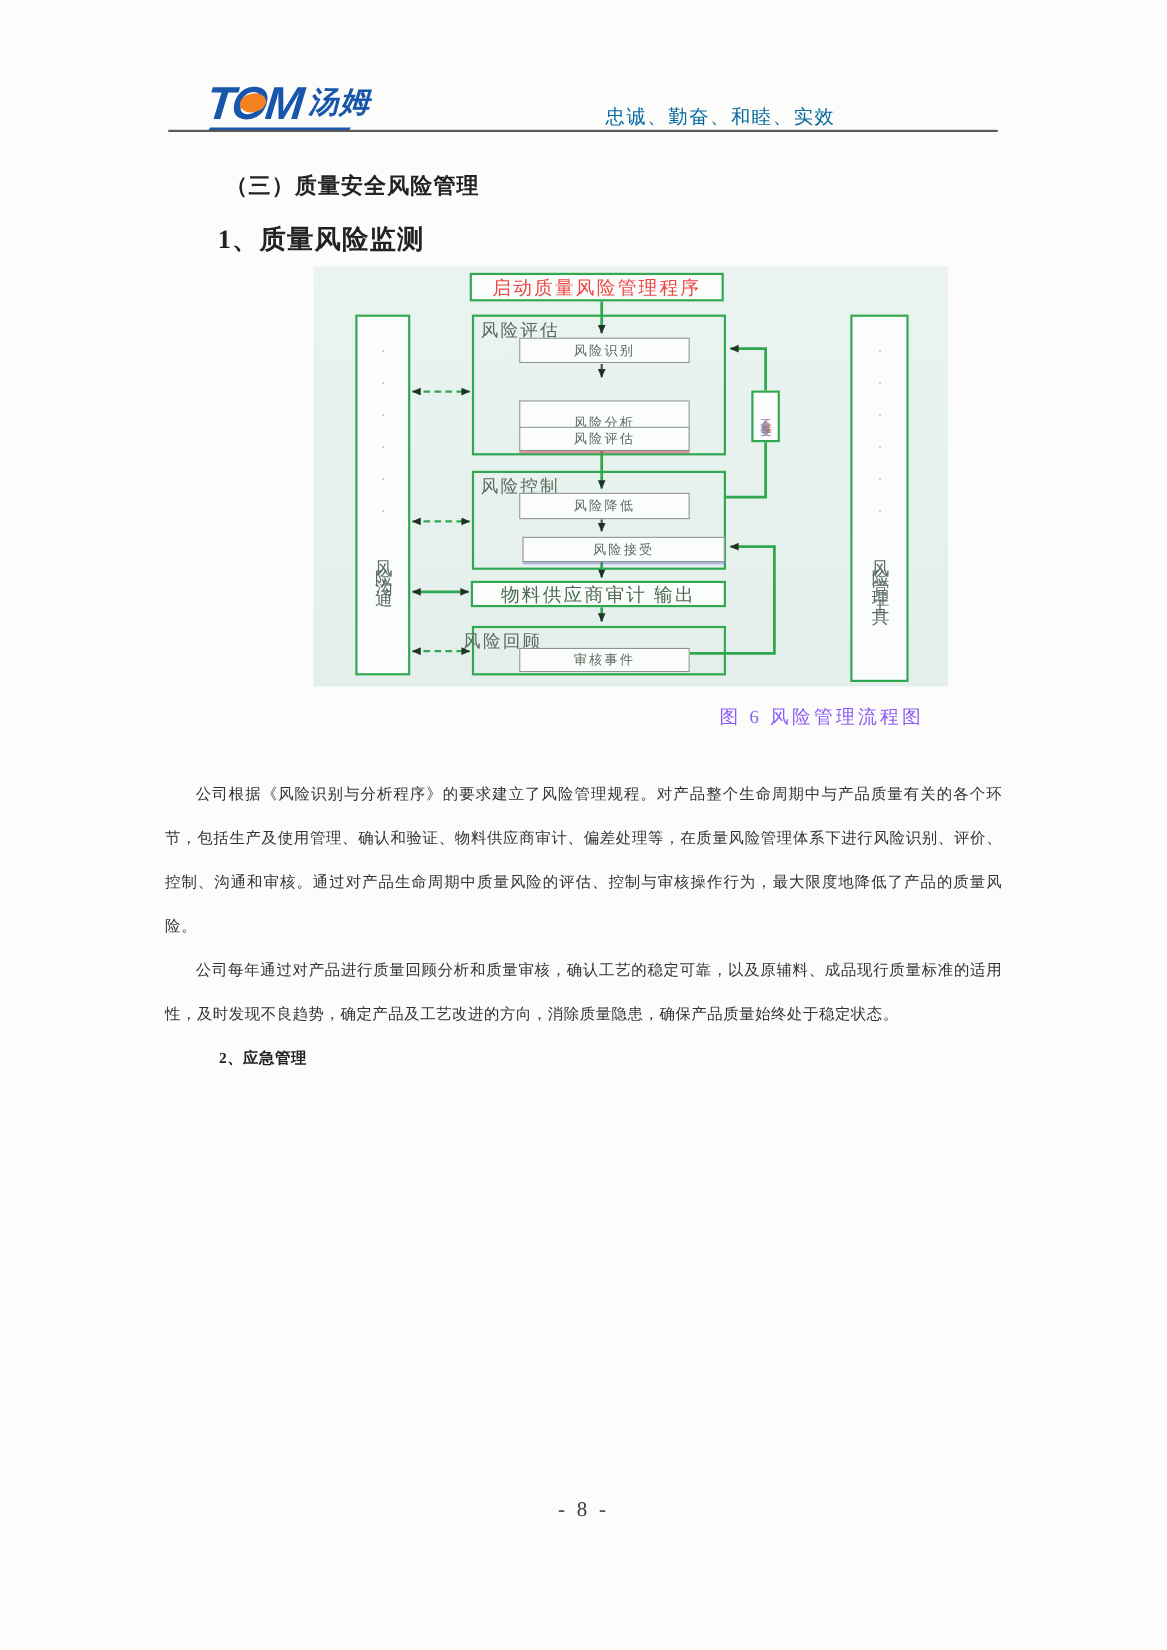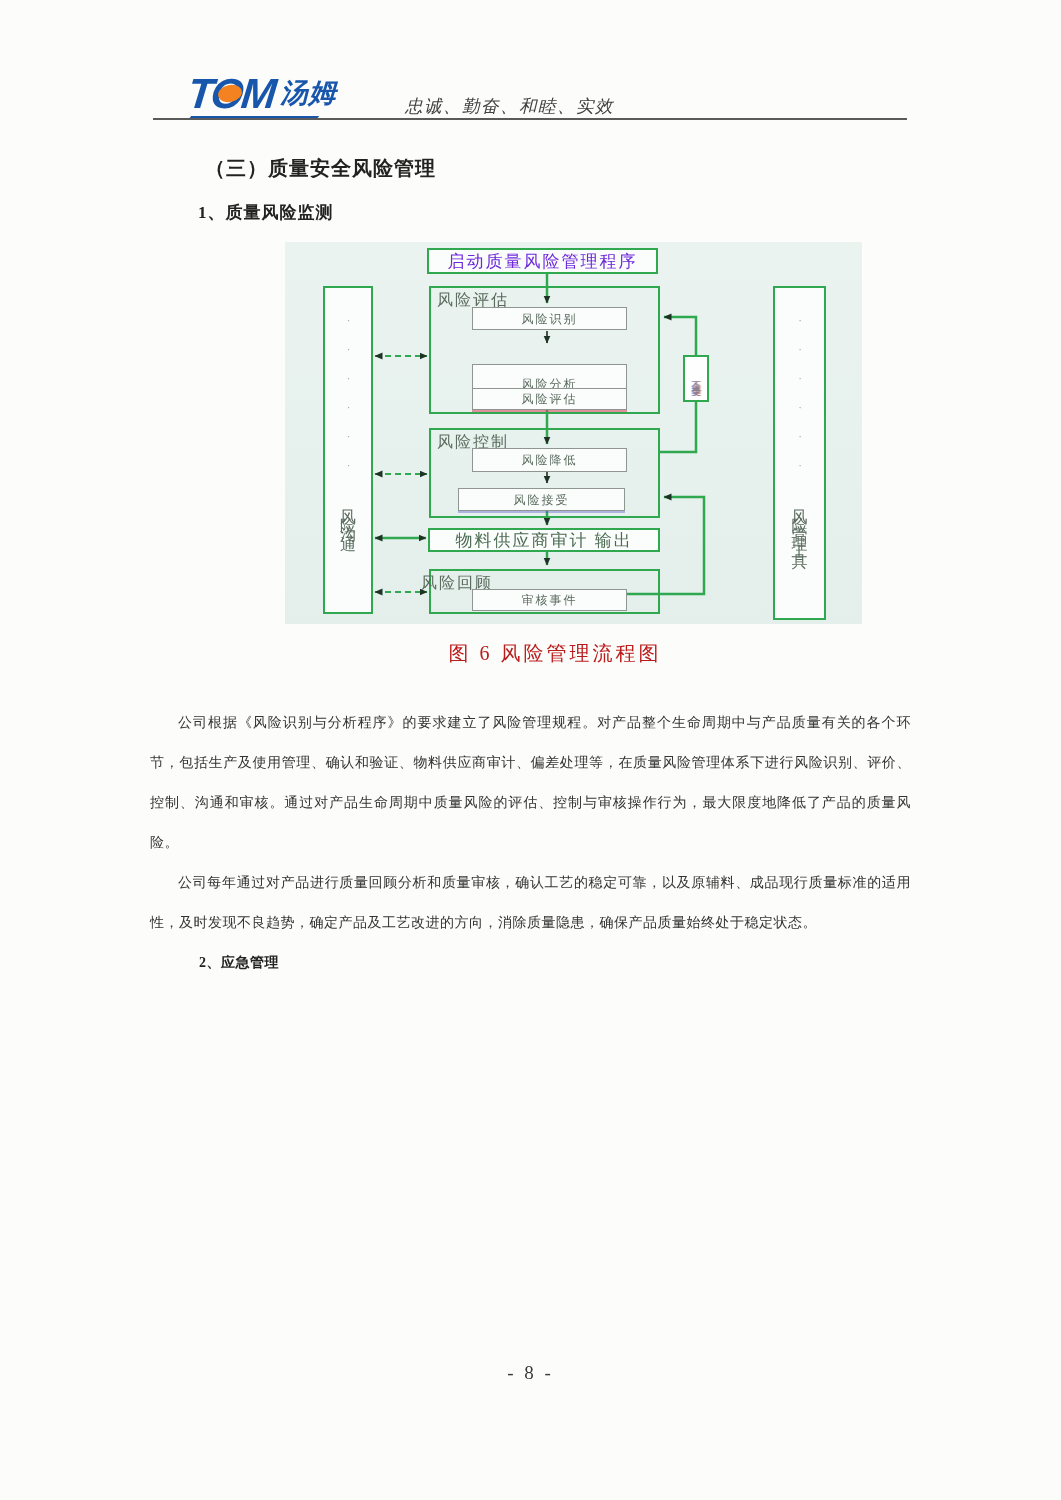--- a/index.html
+++ b/index.html
@@ -19,28 +19,28 @@
   .logo-dot {
     position:absolute; left:30px; top:11px; width:24px; height:17px;
     background:#f58220; border-radius:50%; transform:rotate(-12deg);
   }
   .logo-cn {
     display:inline-block; font-weight:700; font-style:italic; font-size:27px;
     color:#1856ac; margin-left:6px; vertical-align:6px; letter-spacing:1px;
   }
   .logo-underline { position:absolute; left:2px; bottom:-1px; width:128px; height:3px; background:#1856ac; transform:skewX(-35deg); }
   .tagline {
-    position:absolute; right:156px; top:94px; width:500px; text-align:left;
-    font-size:17.5px; color:#404040; letter-spacing:1.5px;font-style:italic;
+    position:absolute; right:156px; top:94px; width:500px; text-align:center;
+    font-size:17.5px; color:#0369a1; letter-spacing:1.5px;
   }
   .head-rule { position:absolute; left:153px; top:118px; width:754px; height:2px; background:#5a5a5a; }
 
   
   .h1 { position:absolute; left:205px; top:155px; font-size:20px; font-weight:700; letter-spacing:1px; color:#222; }
-  .h2 { position:absolute; left:198px; top:201px; font-size:17px; font-weight:700; letter-spacing:1px; color:#222; }
+  .h2 { position:absolute; left:198px; top:201px; font-size:24px; font-weight:700; letter-spacing:1px; color:#222; }
 
   
   .flow {
     position:absolute; left:285px; top:242px; width:577px; height:382px;
     background:linear-gradient(180deg,#eaf3f0 0%, #e4efeb 100%);
   }
   .flow svg { position:absolute; left:0; top:0; }
   .fbox {
     position:absolute; background:#fbfdfc; display:flex; align-items:center; justify-content:center;
     font-size:12px; color:#5a6b5e; letter-spacing:2px; line-height:1;
@@ -64,22 +64,22 @@
     position:absolute; background:#fdfefd; border:2px solid #2fa84f;
     display:flex; align-items:center; justify-content:center;
   }
   .smallbox .vtext {
     font-size:9px; letter-spacing:3px; color:#8a7a8a;
     text-shadow:1px 0 rgba(230,80,40,.45), -1px 0 rgba(40,80,230,.45);
   }
   .artifact-red  { box-shadow:0 2px 0 rgba(216,64,88,.55); }
   .artifact-blue { box-shadow:0 2px 0 rgba(90,90,210,.4); }
 
-  .caption { position:absolute; left:270px; top:640px; width:570px; text-align:center;
-    font-size:20px; letter-spacing:3px; color:#b91c1c; }
+  .caption { position:absolute; left:270px; top:640px; width:570px; text-align:right;
+    font-size:17px; letter-spacing:3px; color:#8b5cf6; }
 
   
   .bodytext {
     position:absolute; left:150px; top:703px; width:761px;
     font-size:14px; line-height:40px; color:#333;
     text-align:justify; letter-spacing:0.5px;
   }
   .bodytext p { text-indent:2em; }
   .h3 { font-weight:700; padding-left:49px; color:#222; }
 
@@ -122,32 +122,32 @@
       <line x1="90" y1="114" x2="142" y2="114" stroke="#2fa84f" stroke-width="2" stroke-dasharray="6 4" marker-start="url(#ah)" marker-end="url(#ah)"></line>
       <line x1="90" y1="232" x2="142" y2="232" stroke="#2fa84f" stroke-width="2" stroke-dasharray="6 4" marker-start="url(#ah)" marker-end="url(#ah)"></line>
       <line x1="90" y1="296" x2="141" y2="296" stroke="#2fa84f" stroke-width="2.5" marker-start="url(#ah)" marker-end="url(#ah)"></line>
       <line x1="90" y1="350" x2="142" y2="350" stroke="#2fa84f" stroke-width="2" stroke-dasharray="6 4" marker-start="url(#ah)" marker-end="url(#ah)"></line>
 
       <polyline points="375,210 411,210 411,75 379,75" fill="none" stroke="#2fa84f" stroke-width="2.5" marker-end="url(#ah)"></polyline>
 
       <polyline points="342,352 419,352 419,255 379,255" fill="none" stroke="#2fa84f" stroke-width="2.5" marker-end="url(#ah)"></polyline>
     </svg>
 
-    <div class="fbox green-border" style="left:142px; top:6px; width:231px; height:26px; font-size:17px; color:#6d28d9;">启动质量风险管理程序</div>
+    <div class="fbox green-border" style="left:142px; top:6px; width:231px; height:26px; font-size:17px; color:#ef4444;">启动质量风险管理程序</div>
 
     <div class="fbox green-border" style="left:144px; top:44px; width:231px; height:128px; background:transparent;"></div>
     <div class="outer-label" style="left:152px; top:48px;">风险评估</div>
     <div class="fbox gray-border" style="left:187px; top:65px; width:155px; height:23px;">风险识别</div>
     <div class="fbox gray-border" style="left:187px; top:122px; width:155px; height:39px;">风险分析</div>
     <div class="fbox gray-border artifact-red" style="left:187px; top:146px; width:155px; height:22px;">风险评估</div>
 
     <div class="fbox green-border" style="left:144px; top:186px; width:231px; height:90px; background:transparent;"></div>
     <div class="outer-label" style="left:152px; top:190px;">风险控制</div>
     <div class="fbox gray-border" style="left:187px; top:206px; width:155px; height:24px;">风险降低</div>
-    <div class="fbox gray-border artifact-blue" style="left:173px; top:246px; width:167px; height:23px;text-align:right;">风险接受</div>
+    <div class="fbox gray-border artifact-blue" style="left:190px; top:246px; width:184px; height:23px;text-align:right;">风险接受</div>
 
     <div class="fbox green-border" style="left:143px; top:286px; width:232px; height:24px; font-size:17px; color:#4c6b52;">物料供应商审计 输出</div>
 
     <div class="fbox green-border" style="left:144px; top:327px; width:231px; height:45px; background:transparent;"></div>
     <div class="outer-label" style="left:136px; top:331px;">风险回顾</div>
     <div class="fbox gray-border" style="left:187px; top:347px; width:155px; height:22px;">审核事件</div>
 
     <div class="tallbox" style="left:38px; top:44px; width:50px; height:328px;">
       <span class="vdots">······</span>
       <span class="vtext" style="margin-top:8px;">风险沟通</span>

